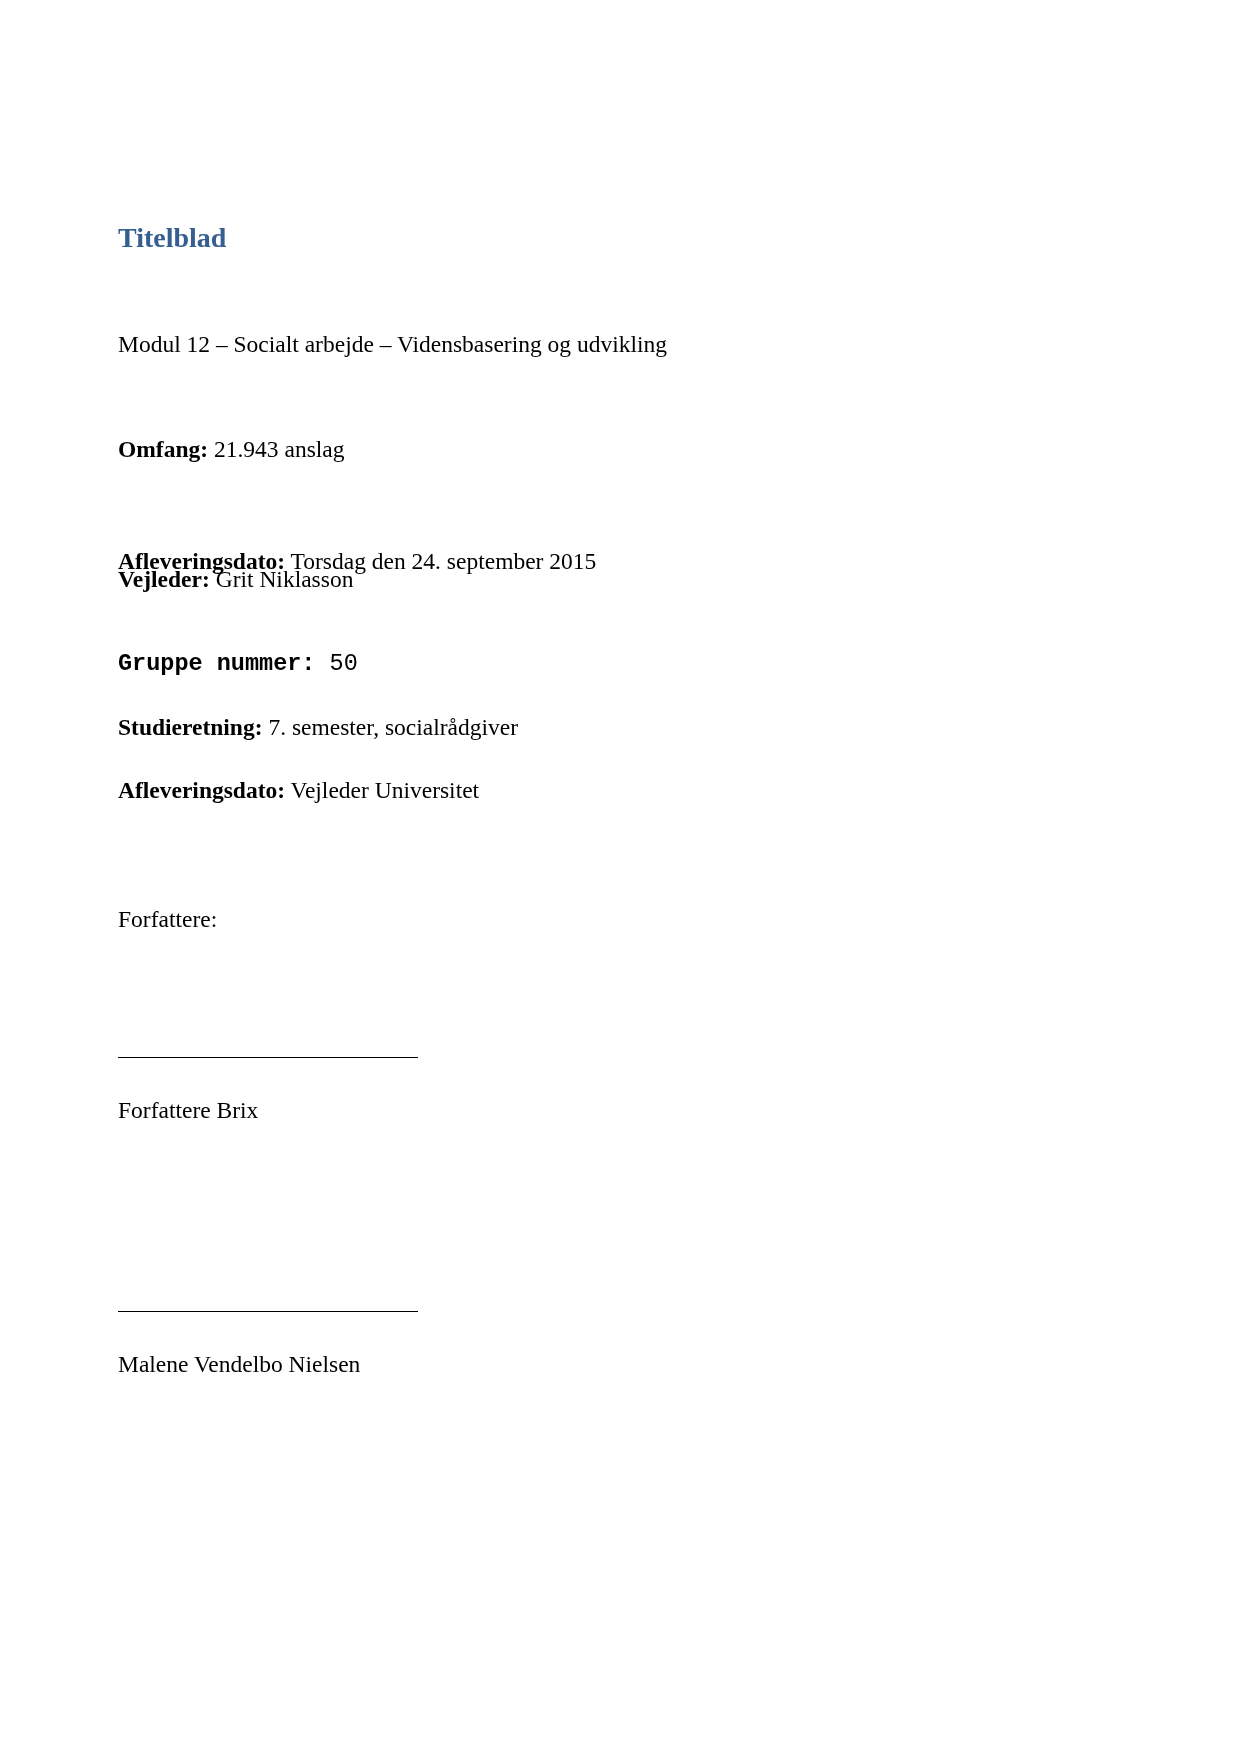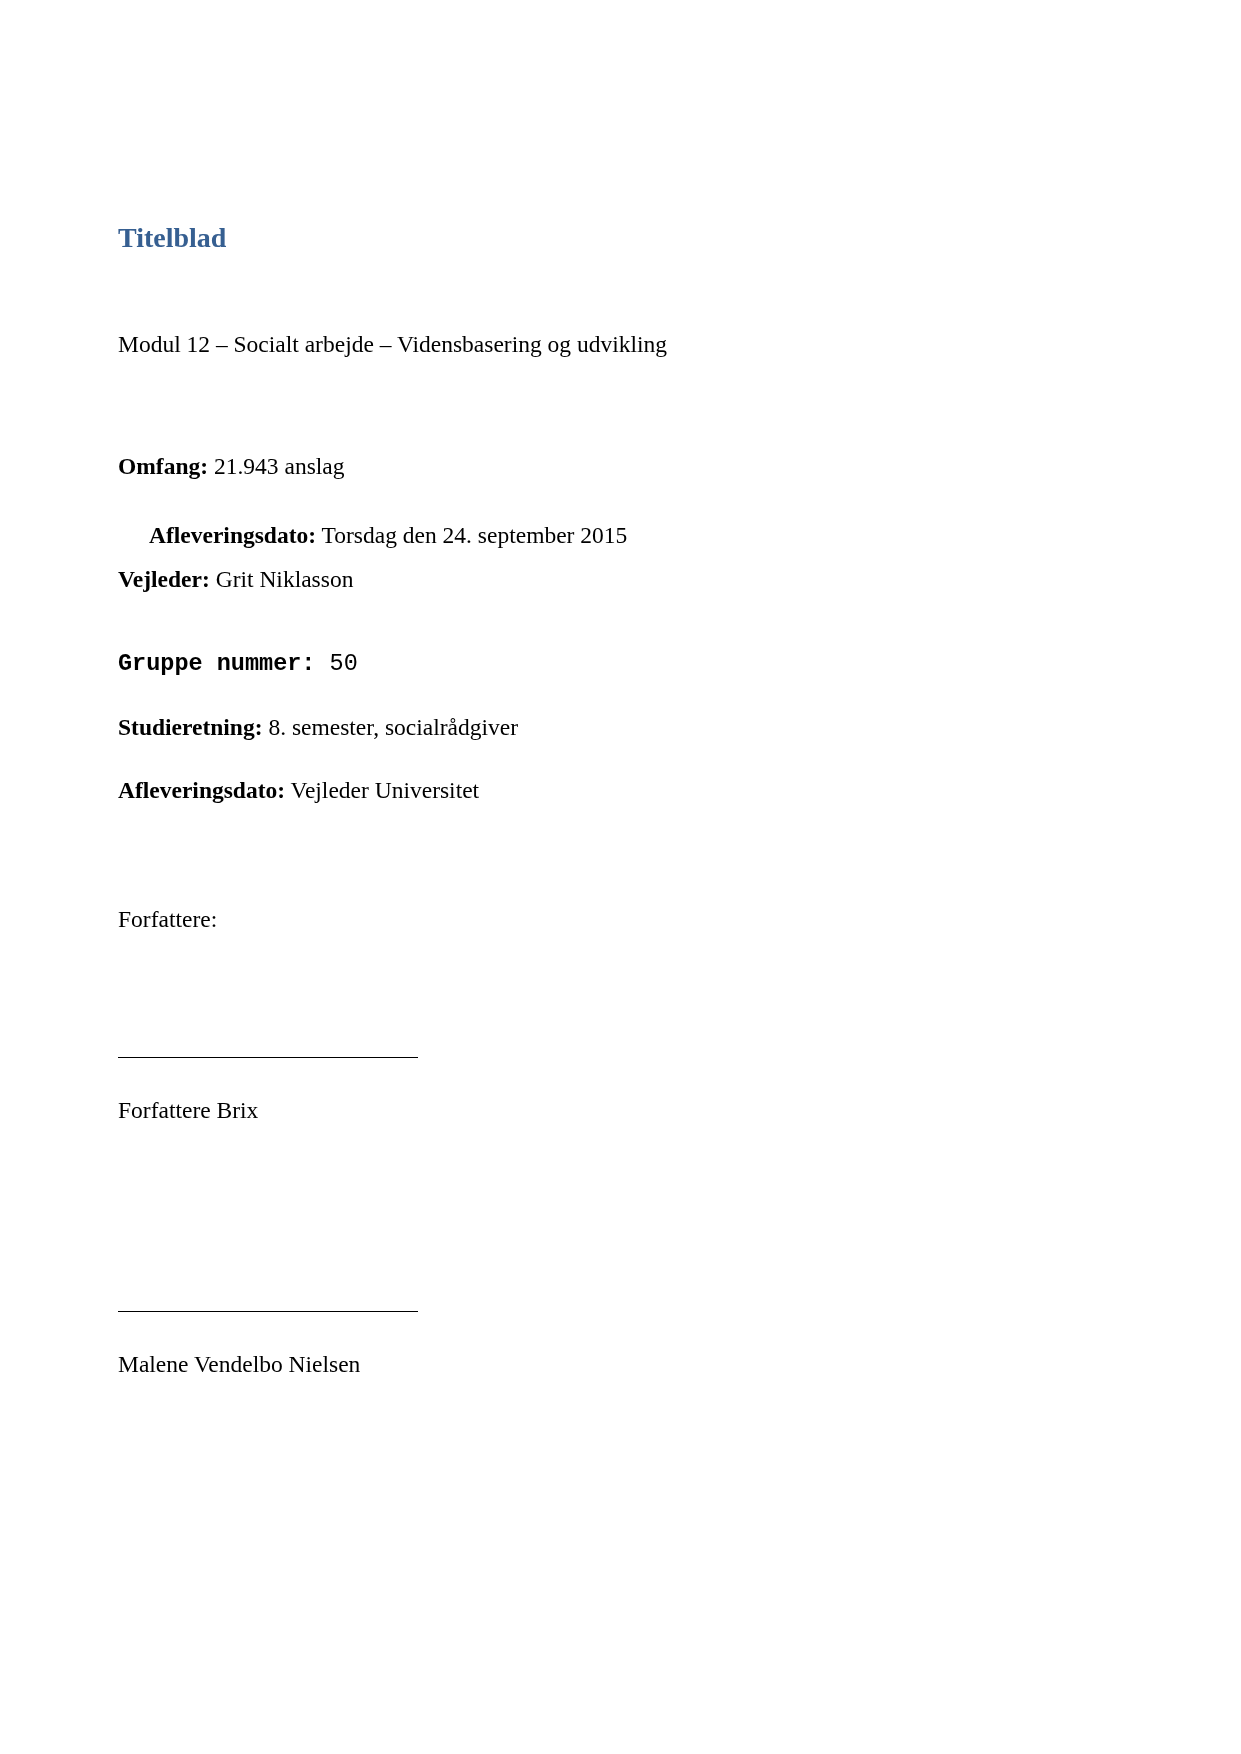--- a/index.html
+++ b/index.html
@@ -52,38 +52,38 @@
 </head>
 <body>
 
 <div class="page">
 
   <h1 class="heading" style="color:#365F91;">Titelblad</h1>
 
   <p class="line bold-line" style="top:333px;">Modul 12 – Socialt arbejde – Vidensbasering og udvikling</p>
 
 
-  <p class="line" style="top:455px;">
+  <p class="line" style="top:438px;">
     <b>Omfang:</b><span> 21.943 anslag</span>
   </p>
 
-  <p class="line" style="top:524px;margin-left:31px;">
+  <p class="line" style="top:550px;">
     <b>Afleveringsdato:</b><span> Torsdag den 24. september 2015</span>
   </p>
 
   <p class="line" style="top:568px;">
     <b>Vejleder:</b><span> Grit Niklasson</span>
   </p>
 
   <p class="line" style="top:652px;font-family:Liberation Mono, monospace;">
     <b>Gruppe nummer:</b><span> 50</span>
   </p>
 
   <p class="line" style="top:716px;">
-    <b>Studieretning:</b><span> 8. semester, socialrådgiver</span>
+    <b>Studieretning:</b><span> 7. semester, socialrådgiver</span>
   </p>
 
   <p class="line" style="top:779px;">
     <b>Afleveringsdato:</b><span> Vejleder Universitet</span>
   </p>
 
   <p class="line bold-line" style="top:908px;">Forfattere:</p>
 
   <div class="sig-rule" style="top:1057px;"></div>
   <p class="line" style="top:1099px;">Forfattere Brix</p>

